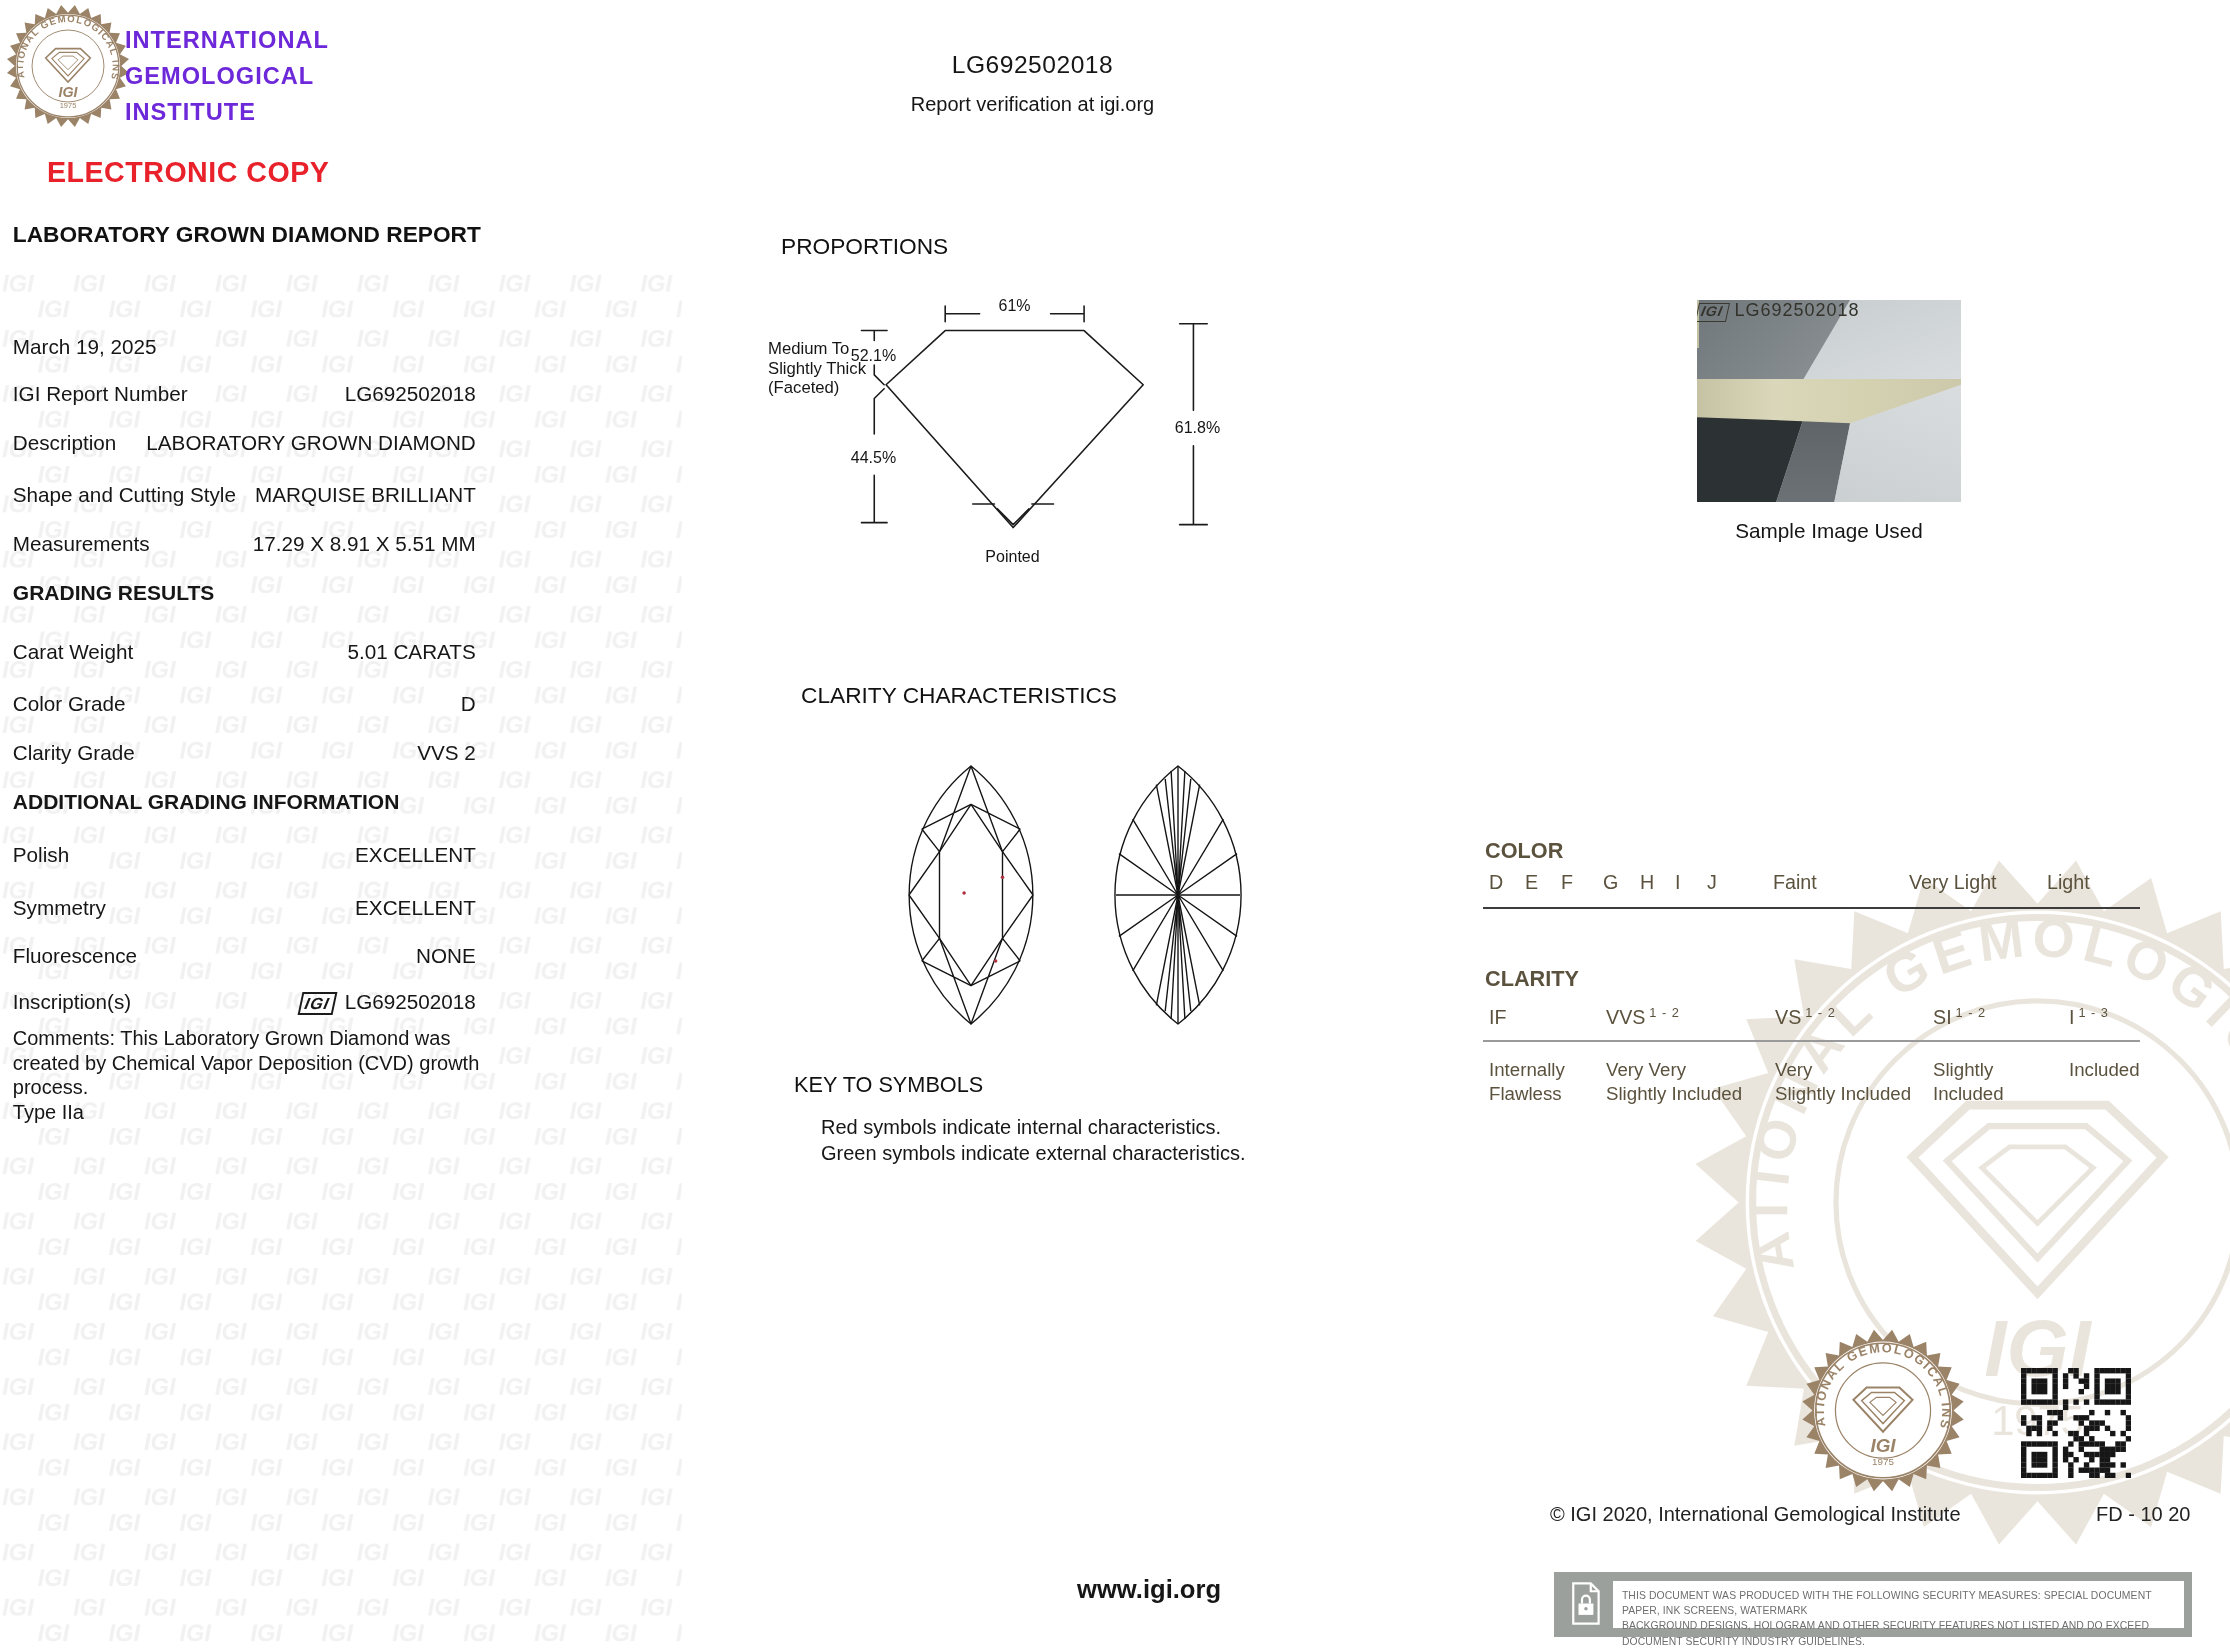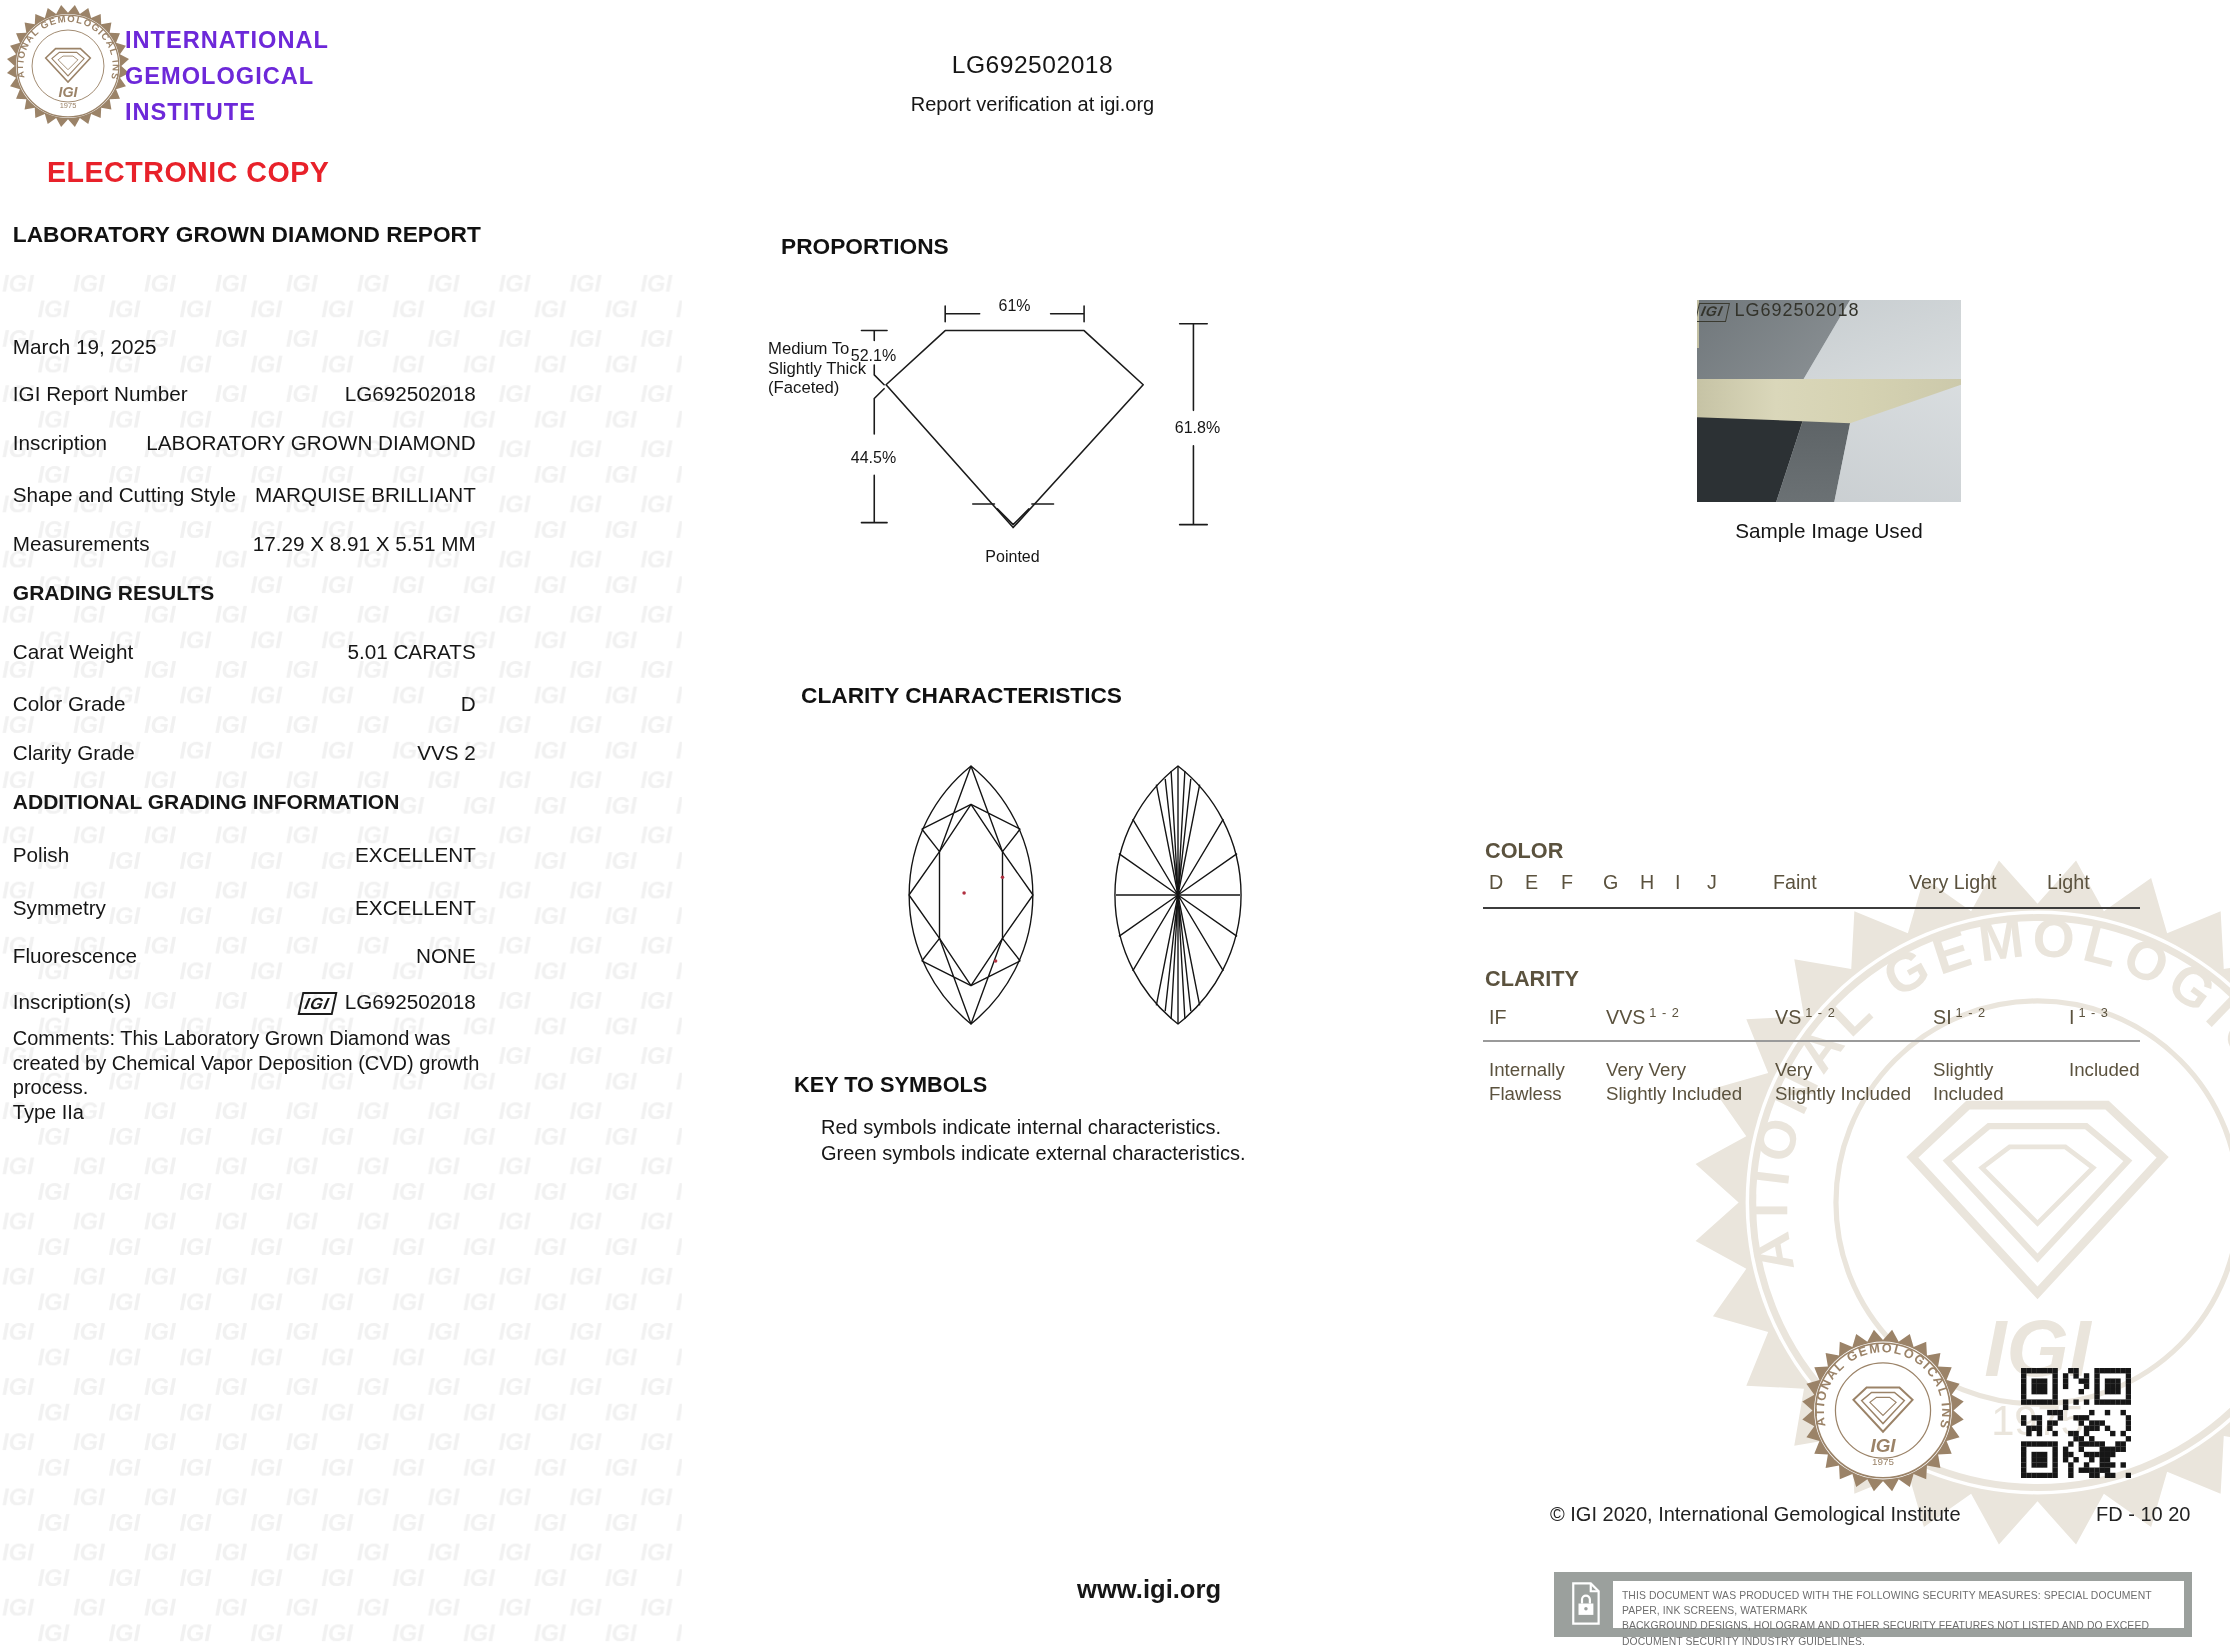--- a/index.html
+++ b/index.html
@@ -17,21 +17,21 @@
   .top-center .verif { margin-top:13.8px; font-size:20px; }
 
   
   .row { position:absolute; left:12.8px; width:463px; display:flex; justify-content:space-between; font-size:20.7px; z-index:2; }
   .row .val { text-align:right; white-space:nowrap; }
   .sechead { position:absolute; left:12.8px; font-weight:bold; font-size:21px; z-index:2; }
   .comments { position:absolute; left:12.8px; top:1026px; width:479px; font-size:20px; line-height:24.6px; white-space:pre-line; z-index:2; }
   .igi-mono { display:inline-block; font-weight:bold; font-style:italic; font-size:0.78em; line-height:1.12; border:2px solid #1c1c1c; padding:0 3.9px 1px 3px; transform:skewX(-12deg); letter-spacing:1px; margin-right:8.9px; }
 
   
-  .section-head { position:absolute; font-weight:bold; font-size:22.7px; color:#111; z-index:2; }
+  .section-head { position:absolute; font-weight:normal; font-size:22.7px; color:#111; z-index:2; }
   .dim-label { position:absolute; font-size:16px; text-align:center; z-index:2; }
   .girdle-text { position:absolute; left:768px; top:339px; font-size:16.7px; line-height:19.7px; white-space:pre-line; z-index:2; }
   svg.lineart { position:absolute; z-index:2; }
   svg.lineart path, svg.lineart polyline { fill:none; stroke:#1b1b1b; stroke-width:1.6; stroke-linejoin:round; stroke-linecap:round; }
   svg.facets path { fill:none; stroke:#141414; stroke-width:1.4; stroke-linejoin:round; }
 
   
   .photo { left:1697px; top:300px; width:264px; height:202px; overflow:hidden; background:#b9bfc2; z-index:1; }
   .photo > div { position:absolute; inset:0; }
   .ph-tl { clip-path:polygon(0% 0%, 58% 0%, 40% 40%, 0% 58%); background:linear-gradient(135deg,#70777b,#a9aeb1); }
@@ -117,21 +117,21 @@
 
 <div class="row" style="top:335px">
     <span class="lbl">March 19, 2025</span>
   </div>
 
 <div class="row" style="top:382px">
     <span class="lbl">IGI Report Number</span>
     <span class="val">LG692502018</span>
   </div>
 <div class="row" style="top:431px">
-    <span class="lbl">Inscription</span>
+    <span class="lbl">Description</span>
     <span class="val">LABORATORY GROWN DIAMOND</span>
   </div>
 <div class="row" style="top:483px">
     <span class="lbl">Shape and Cutting Style</span>
     <span class="val">MARQUISE BRILLIANT</span>
   </div>
 <div class="row" style="top:532px">
     <span class="lbl">Measurements</span>
     <span class="val">17.29 X 8.91 X 5.51 MM</span>
   </div>

